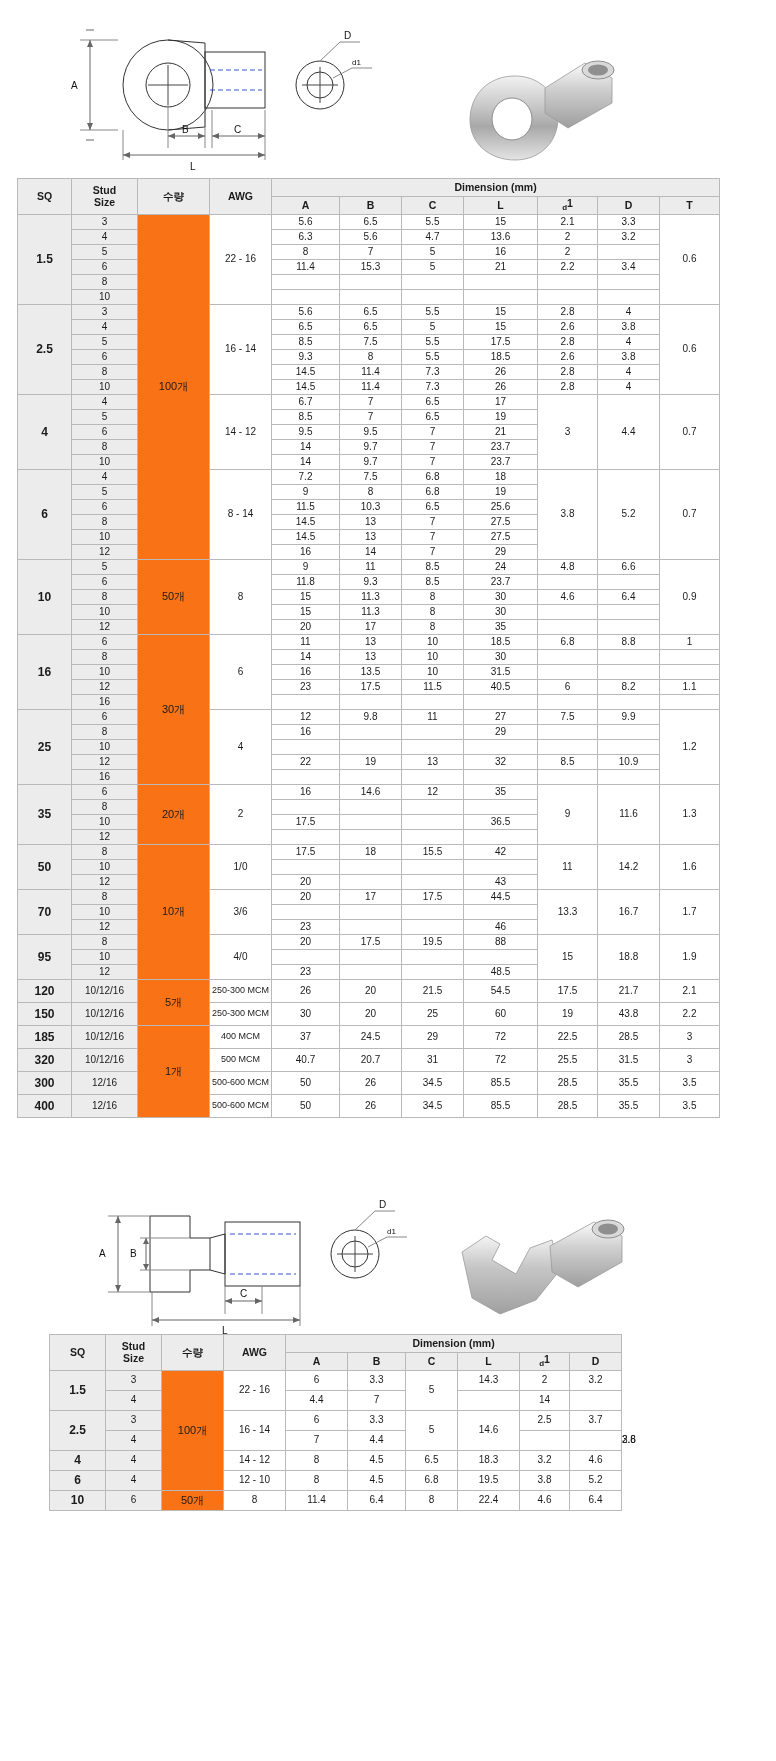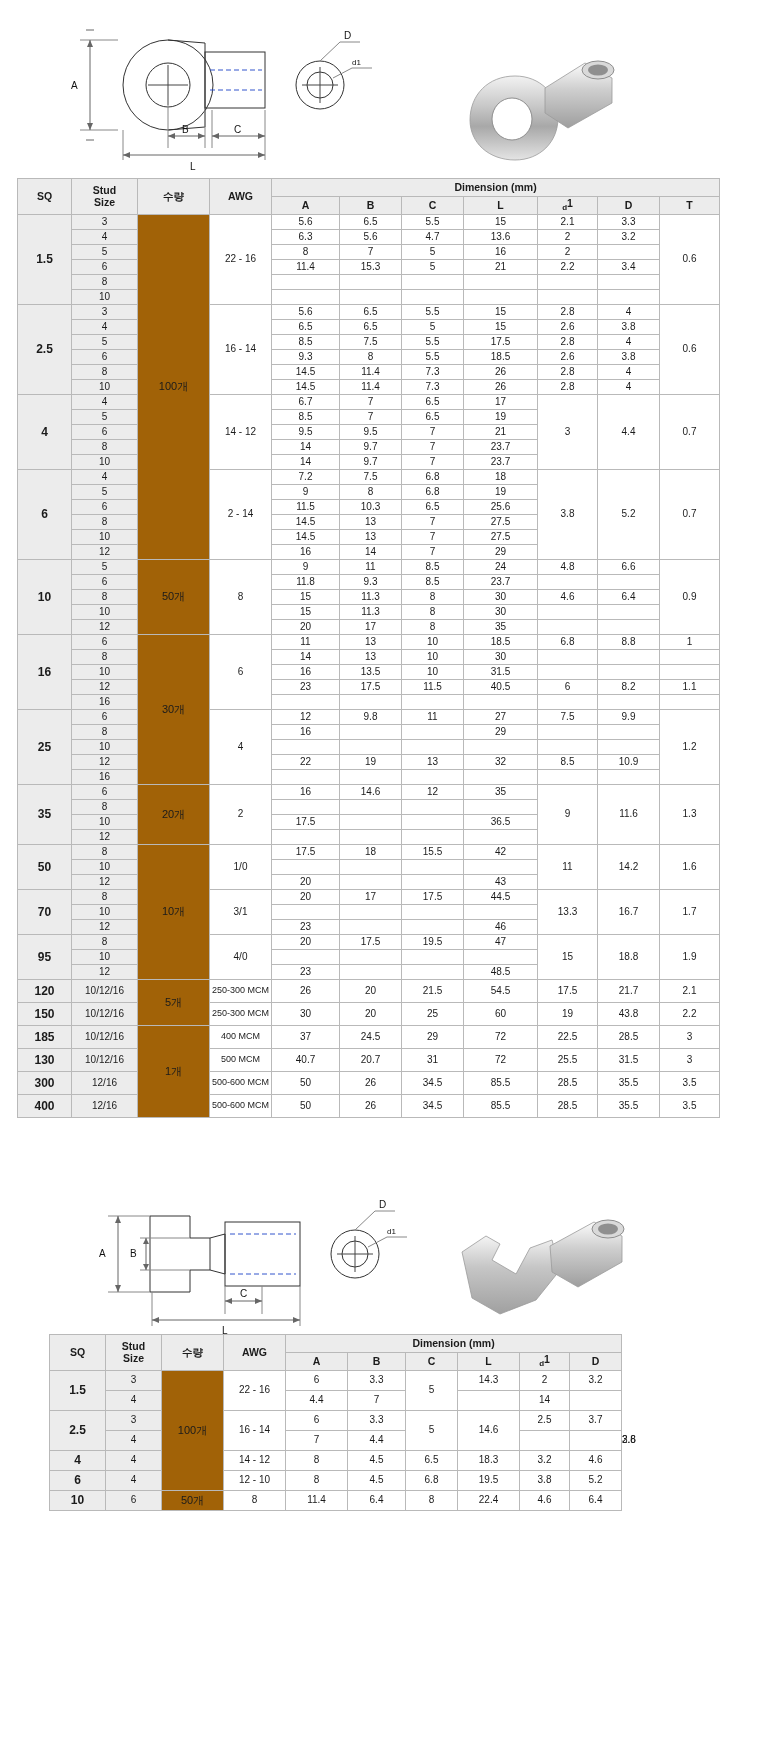--- a/index.html
+++ b/index.html
@@ -37,21 +37,21 @@
   thead th{
     background:#ececec;
     font-weight:bold;
     font-size:10.5px;
     height:17px;
   }
   thead th.tall{height:34px;}
   td{background:#ffffff;height:14px;}
   td.sq{background:#ececec;font-weight:bold;font-size:12px;}
   td.studsize{background:#ececec;font-size:10px;}
-  td.qty{background:#a16207;font-size:11px;}
+  td.qty{background:#f97316;font-size:11px;}
   td.awg{background:#ffffff;font-size:10px;}
   .dim-head{font-size:10.5px;}
   .sub{font-size:8px;vertical-align:sub;}
   .spacer-lg{height:38px;}
   .bottom-pad{height:10px;}
 </style>
 </head>
 <body>
 
 <div class="page">
@@ -326,21 +326,21 @@
         <tr>
           <td class="studsize">10</td>
           <td>14</td>
           <td>9.7</td>
           <td>7</td>
           <td>23.7</td>
         </tr>
         <tr>
           <td class="sq" rowspan="6">6</td>
           <td class="studsize">4</td>
-          <td class="awg" rowspan="6">2 - 14</td>
+          <td class="awg" rowspan="6">8 - 14</td>
           <td>7.2</td>
           <td>7.5</td>
           <td>6.8</td>
           <td>18</td>
           <td rowspan="6">3.8</td>
           <td rowspan="6">5.2</td>
           <td rowspan="6">0.7</td>
         </tr>
         <tr>
           <td class="studsize">5</td>
@@ -584,21 +584,21 @@
         <tr>
           <td class="studsize">12</td>
           <td>20</td>
           <td></td>
           <td></td>
           <td>43</td>
         </tr>
         <tr>
           <td class="sq" rowspan="3">70</td>
           <td class="studsize">8</td>
-          <td class="awg" rowspan="3">3/1</td>
+          <td class="awg" rowspan="3">3/6</td>
           <td>20</td>
           <td>17</td>
           <td>17.5</td>
           <td>44.5</td>
           <td rowspan="3">13.3</td>
           <td rowspan="3">16.7</td>
           <td rowspan="3">1.7</td>
         </tr>
         <tr>
           <td class="studsize">10</td>
@@ -614,21 +614,21 @@
           <td></td>
           <td>46</td>
         </tr>
         <tr>
           <td class="sq" rowspan="3">95</td>
           <td class="studsize">8</td>
           <td class="awg" rowspan="3">4/0</td>
           <td>20</td>
           <td>17.5</td>
           <td>19.5</td>
-          <td>47</td>
+          <td>88</td>
           <td rowspan="3">15</td>
           <td rowspan="3">18.8</td>
           <td rowspan="3">1.9</td>
         </tr>
         <tr>
           <td class="studsize">10</td>
           <td></td>
           <td></td>
           <td></td>
           <td></td>
@@ -672,21 +672,21 @@
           <td class="awg" style="font-size: 9px; height: 22px;">400 MCM</td>
           <td style="height: 22px;">37</td>
           <td style="height: 22px;">24.5</td>
           <td style="height: 22px;">29</td>
           <td style="height: 22px;">72</td>
           <td style="height: 22px;">22.5</td>
           <td style="height: 22px;">28.5</td>
           <td style="height: 22px;">3</td>
         </tr>
         <tr>
-          <td class="sq" style="height: 22px;">130</td>
+          <td class="sq" style="height: 22px;">320</td>
           <td class="studsize" style="height: 22px;">10/12/16</td>
           <td class="awg" style="font-size: 9px; height: 22px;">500 MCM</td>
           <td style="height: 22px;">40.7</td>
           <td style="height: 22px;">20.7</td>
           <td style="height: 22px;">31</td>
           <td style="height: 22px;">72</td>
           <td style="height: 22px;">25.5</td>
           <td style="height: 22px;">31.5</td>
           <td style="height: 22px;">3</td>
         </tr>

